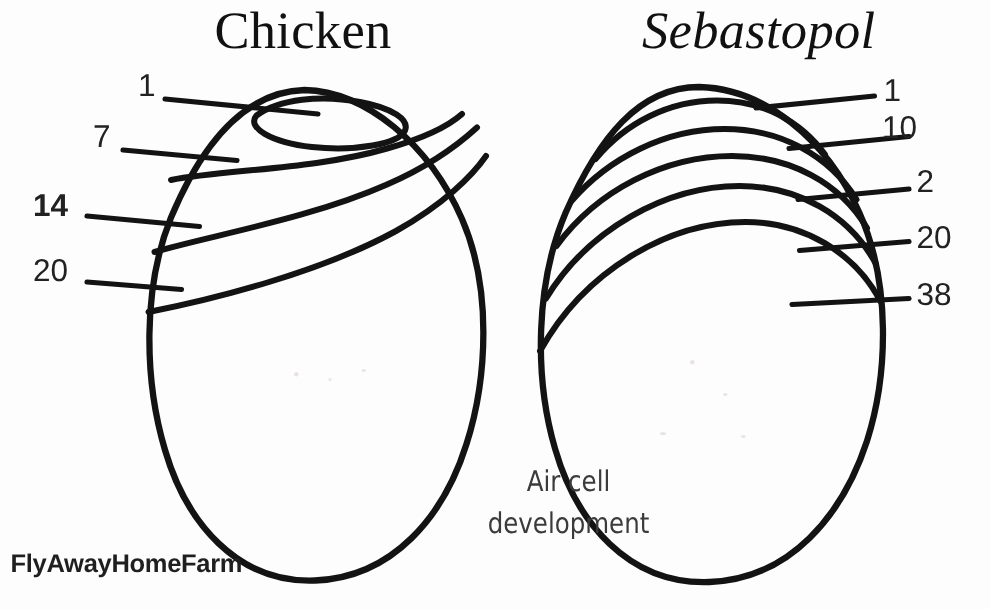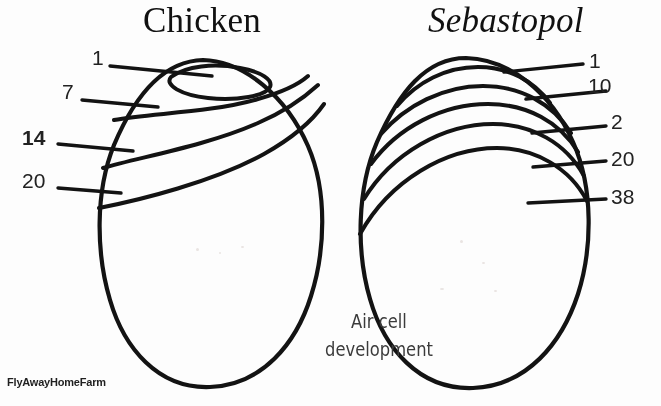--- a/index.html
+++ b/index.html
@@ -69,23 +69,23 @@
     font-weight: 400;
     color: #3b3b3b;
     line-height: 1.45;
     text-align: center;
     transform: scaleX(0.86);
     transform-origin: 50% 0;
   }
   #watermark {
     position: absolute;
     left: 7px;
-    top: 376px;
+    top: 366px;
     font-family: "Liberation Sans", "DejaVu Sans", sans-serif;
-    font-size: 11px;
+    font-size: 17px;
     font-weight: 700;
     color: #1f1f1f;
     letter-spacing: -0.2px;
     white-space: nowrap;
   }
   .speck {
     position: absolute;
     background: #e9e4e2;
     border-radius: 50%;
   }

